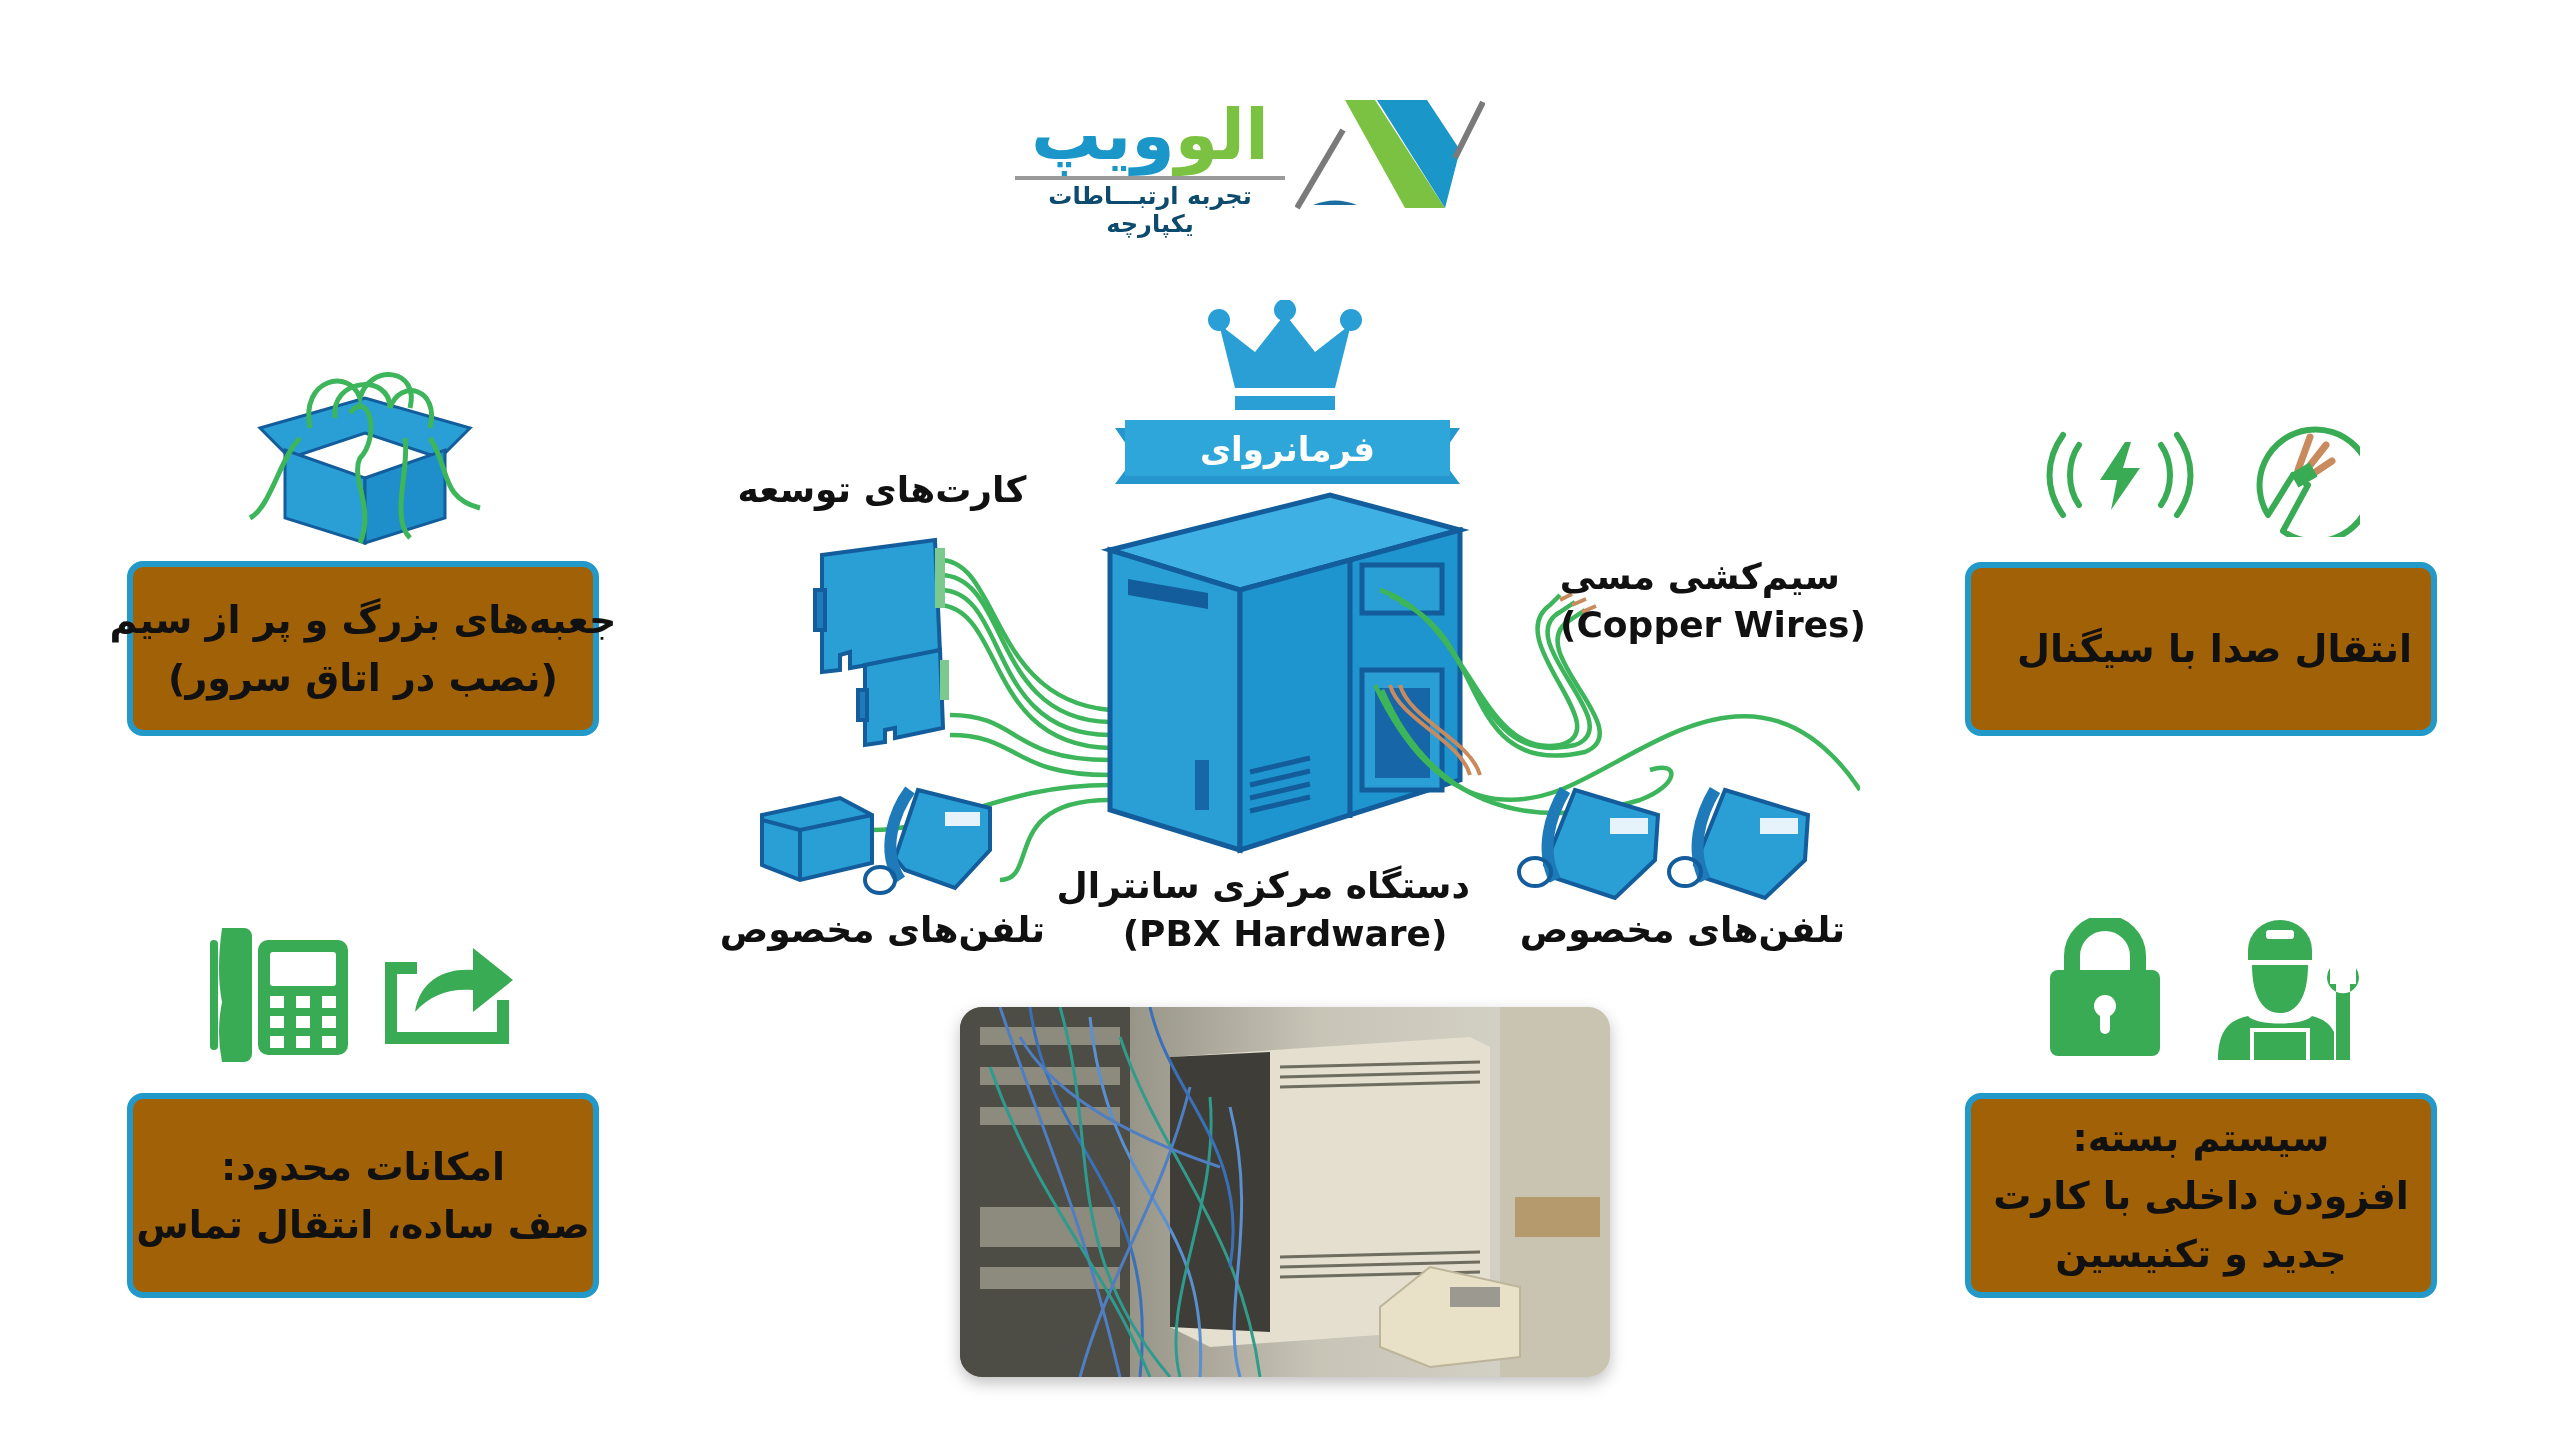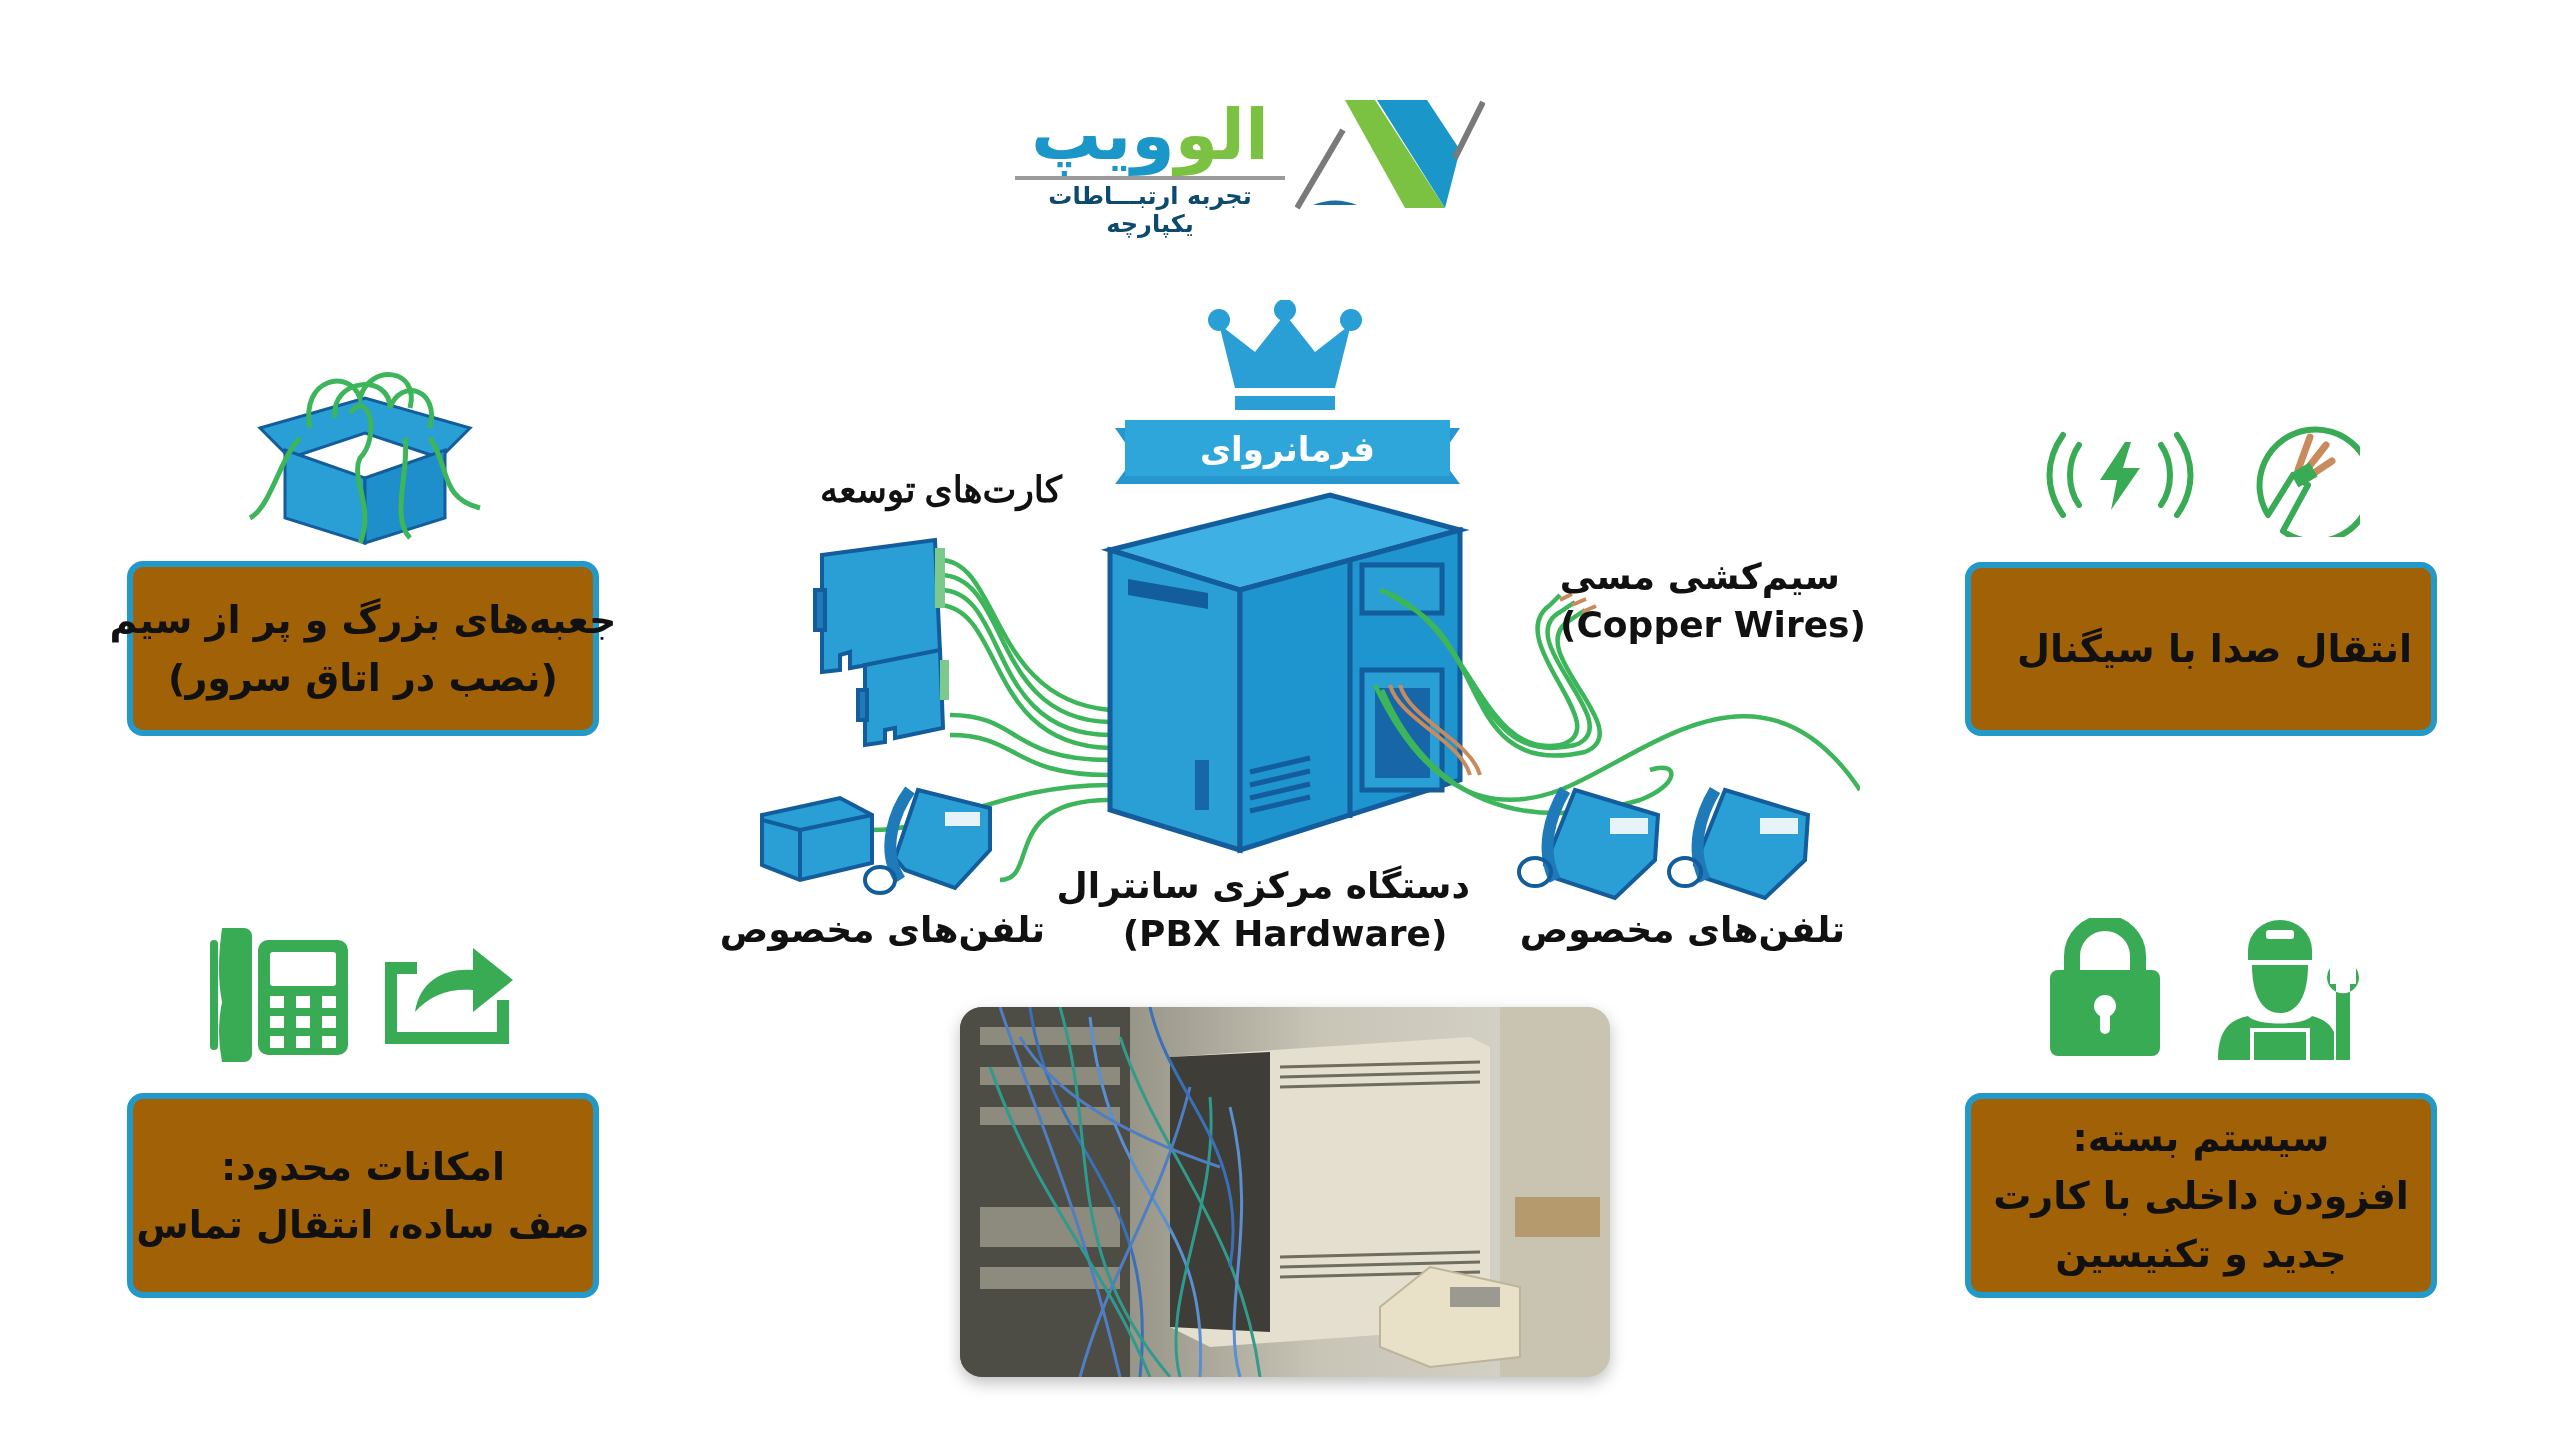--- a/index.html
+++ b/index.html
@@ -48,21 +48,21 @@
     <polygon points="14,24 50,52 80,14 110,52 146,24 130,88 30,88" fill="#2a9fd6"></polygon>
     <rect x="30" y="96" width="100" height="14" fill="#2a9fd6"></rect>
   </svg>
 
   <svg class="abs" style="left:1115px; top:420px;" width="345" height="66" viewBox="0 0 345 66">
     <polygon points="0,8 345,8 325,37 345,64 0,64 20,37" fill="#2596ce"></polygon>
     <polygon points="10,0 335,0 335,56 10,56" fill="#2fa6da"></polygon>
   </svg>
   <div class="abs ribbon-text rtl" style="left:1125px; top:424px; width:325px; text-align:center; line-height:50px;">فرمانروای سخت‌افزار</div>
 
-  <div class="abs label rtl" style="left:796px; top:466px; width:290px;font-family:Liberation Serif, serif;">کارت‌های توسعه</div>
+  <div class="abs label rtl" style="left:737px; top:466px; width:290px;">کارت‌های توسعه</div>
 
   <svg class="abs" style="left:740px; top:490px;" width="1120" height="420" viewBox="740 490 1120 420">
 
     <g fill="none" stroke="#3db55a" stroke-width="4.5">
       <path d="M940,560 C1000,560 990,700 1110,710"></path>
       <path d="M940,575 C1010,575 990,720 1110,722"></path>
       <path d="M940,590 C1010,590 985,735 1110,735"></path>
       <path d="M940,605 C1005,610 985,745 1110,748"></path>
       <path d="M950,715 C1020,715 1010,760 1110,760"></path>
       <path d="M950,735 C1020,735 1010,775 1110,775"></path>

